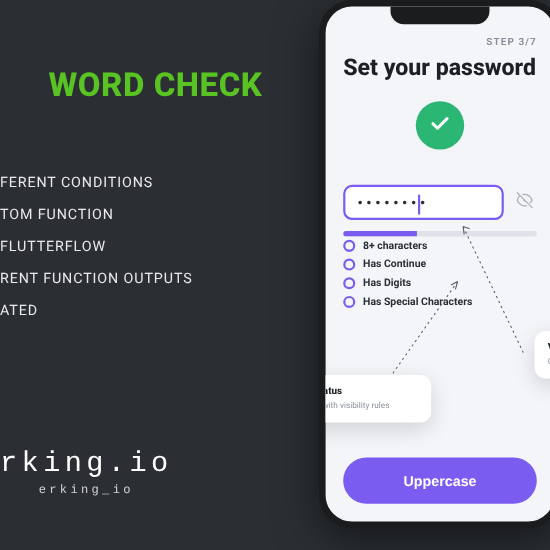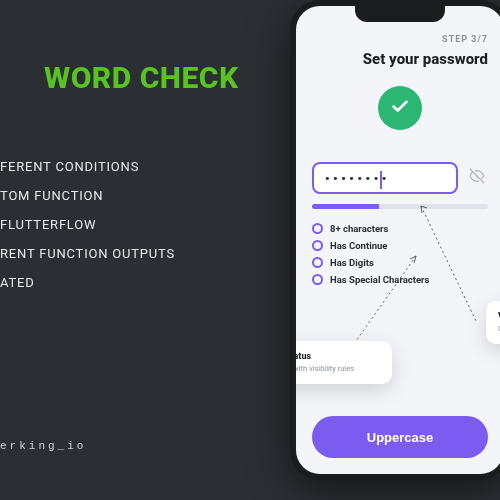--- a/index.html
+++ b/index.html
@@ -89,22 +89,22 @@
     flex-direction: column;
   }
   .step {
     text-align: right;
     font-size: 9px;
     font-weight: 700;
     letter-spacing: 1px;
     color: #8a8f9a;
   }
   .heading {
-    text-align: right;
-    font-size: 15px;
+    text-align: left;
+    font-size: 21px;
     font-weight: 800;
     color: #1c1f24;
     margin-top: 6px;
   }
   .success-badge {
     width: 44px; height: 44px;
     border-radius: 50%;
     background: #2bb673;
     margin: 18px auto 0 auto;
     display: flex;
@@ -165,21 +165,21 @@
   }
   .bar-fill {
     position: absolute;
     left: 0; top: 0; bottom: 0;
     background: #7a5cf0;
     width: 38%;
   }
 
   .checks {
     list-style: none;
-    margin-top: 14px;
+    margin-top: 3px;
   }
   .checks li {
     display: flex;
     align-items: center;
     gap: 7px;
     font-size: 9.5px;
     font-weight: 700;
     color: #2a2e34;
     margin-bottom: 6px;
   }
@@ -246,20 +246,21 @@
   <div class="left">
     <div class="title">WORD CHECK</div>
     <ul class="bullets">
       <li>FERENT CONDITIONS</li>
       <li>TOM FUNCTION</li>
       <li>FLUTTERFLOW</li>
       <li>RENT FUNCTION OUTPUTS</li>
       <li>ATED</li>
     </ul>
     <div class="brand">
+      <div class="brand-name">rking.io</div>
       <div class="brand-handle">erking_io</div>
     </div>
   </div>
 
   <div class="phone">
     <div class="notch"></div>
     <div class="screen">
       <div class="step">STEP 3/7</div>
       <div class="heading">Set your password</div>
 

